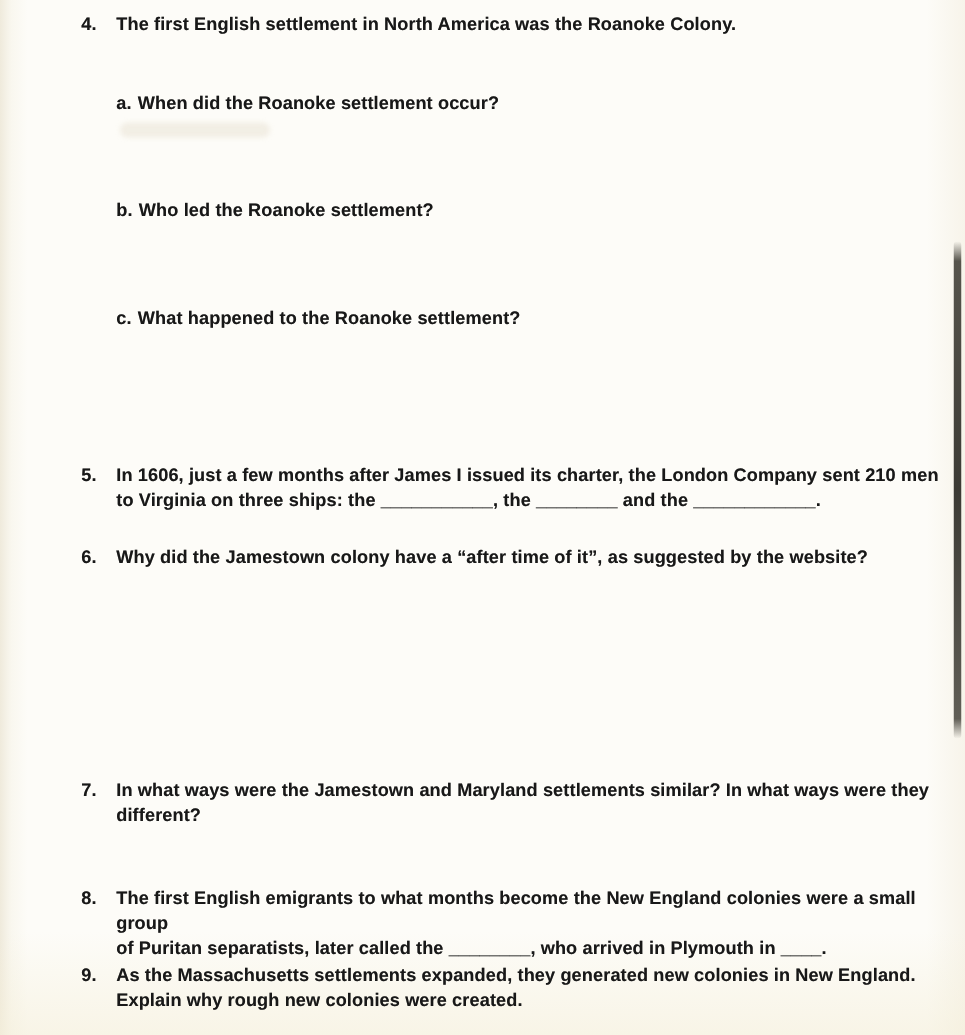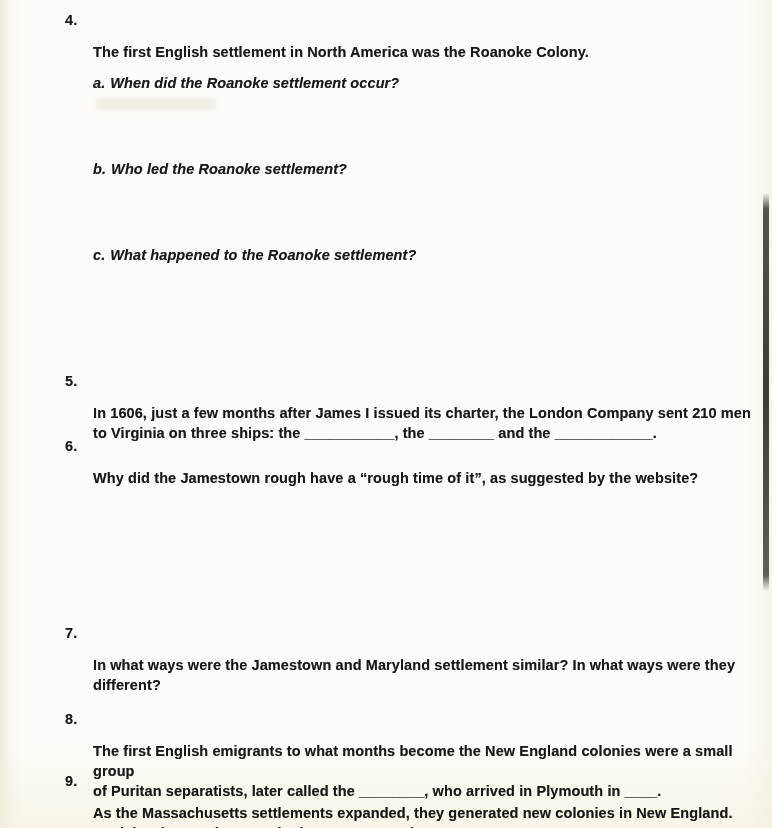--- a/index.html
+++ b/index.html
@@ -31,27 +31,25 @@
     width: 694px;
     display: flex;
   }
   .q .num {
     flex: 0 0 28px;
     width: 28px;
   }
   .q .txt {
     flex: 1;
     white-space: pre-line;
-    margin-top: 32px;
   }
   .sub {
     left: 93px;
     width: 666px;
     white-space: pre-line;
-    font-style: italic;
   }
   .sub .sub-label {
     margin-right: 5px;
   }
   .scan-line {
     position: absolute;
     right: 3px;
     top: 193px;
     width: 6px;
     height: 398px;
@@ -100,26 +98,26 @@
   </div>
 
   <div class="q" style="top:371px">
     <span class="num">5.</span>
     <span class="txt">In 1606, just a few months after James I issued its charter, the London Company sent 210 men
 to Virginia on three ships: the ___________, the ________ and the ____________.</span>
   </div>
 
   <div class="q" style="top:436px">
     <span class="num">6.</span>
-    <span class="txt">Why did the Jamestown rough have a “rough time of it”, as suggested by the website?</span>
+    <span class="txt">Why did the Jamestown colony have a “after time of it”, as suggested by the website?</span>
   </div>
 
   <div class="q" style="top:623px">
     <span class="num">7.</span>
-    <span class="txt">In what ways were the Jamestown and Maryland settlement similar? In what ways were they
+    <span class="txt">In what ways were the Jamestown and Maryland settlements similar? In what ways were they
 different?</span>
   </div>
 
   <div class="q" style="top:709px">
     <span class="num">8.</span>
     <span class="txt">The first English emigrants to what months become the New England colonies were a small group
 of Puritan separatists, later called the ________, who arrived in Plymouth in ____.</span>
   </div>
 
   <div class="q" style="top:771px">

